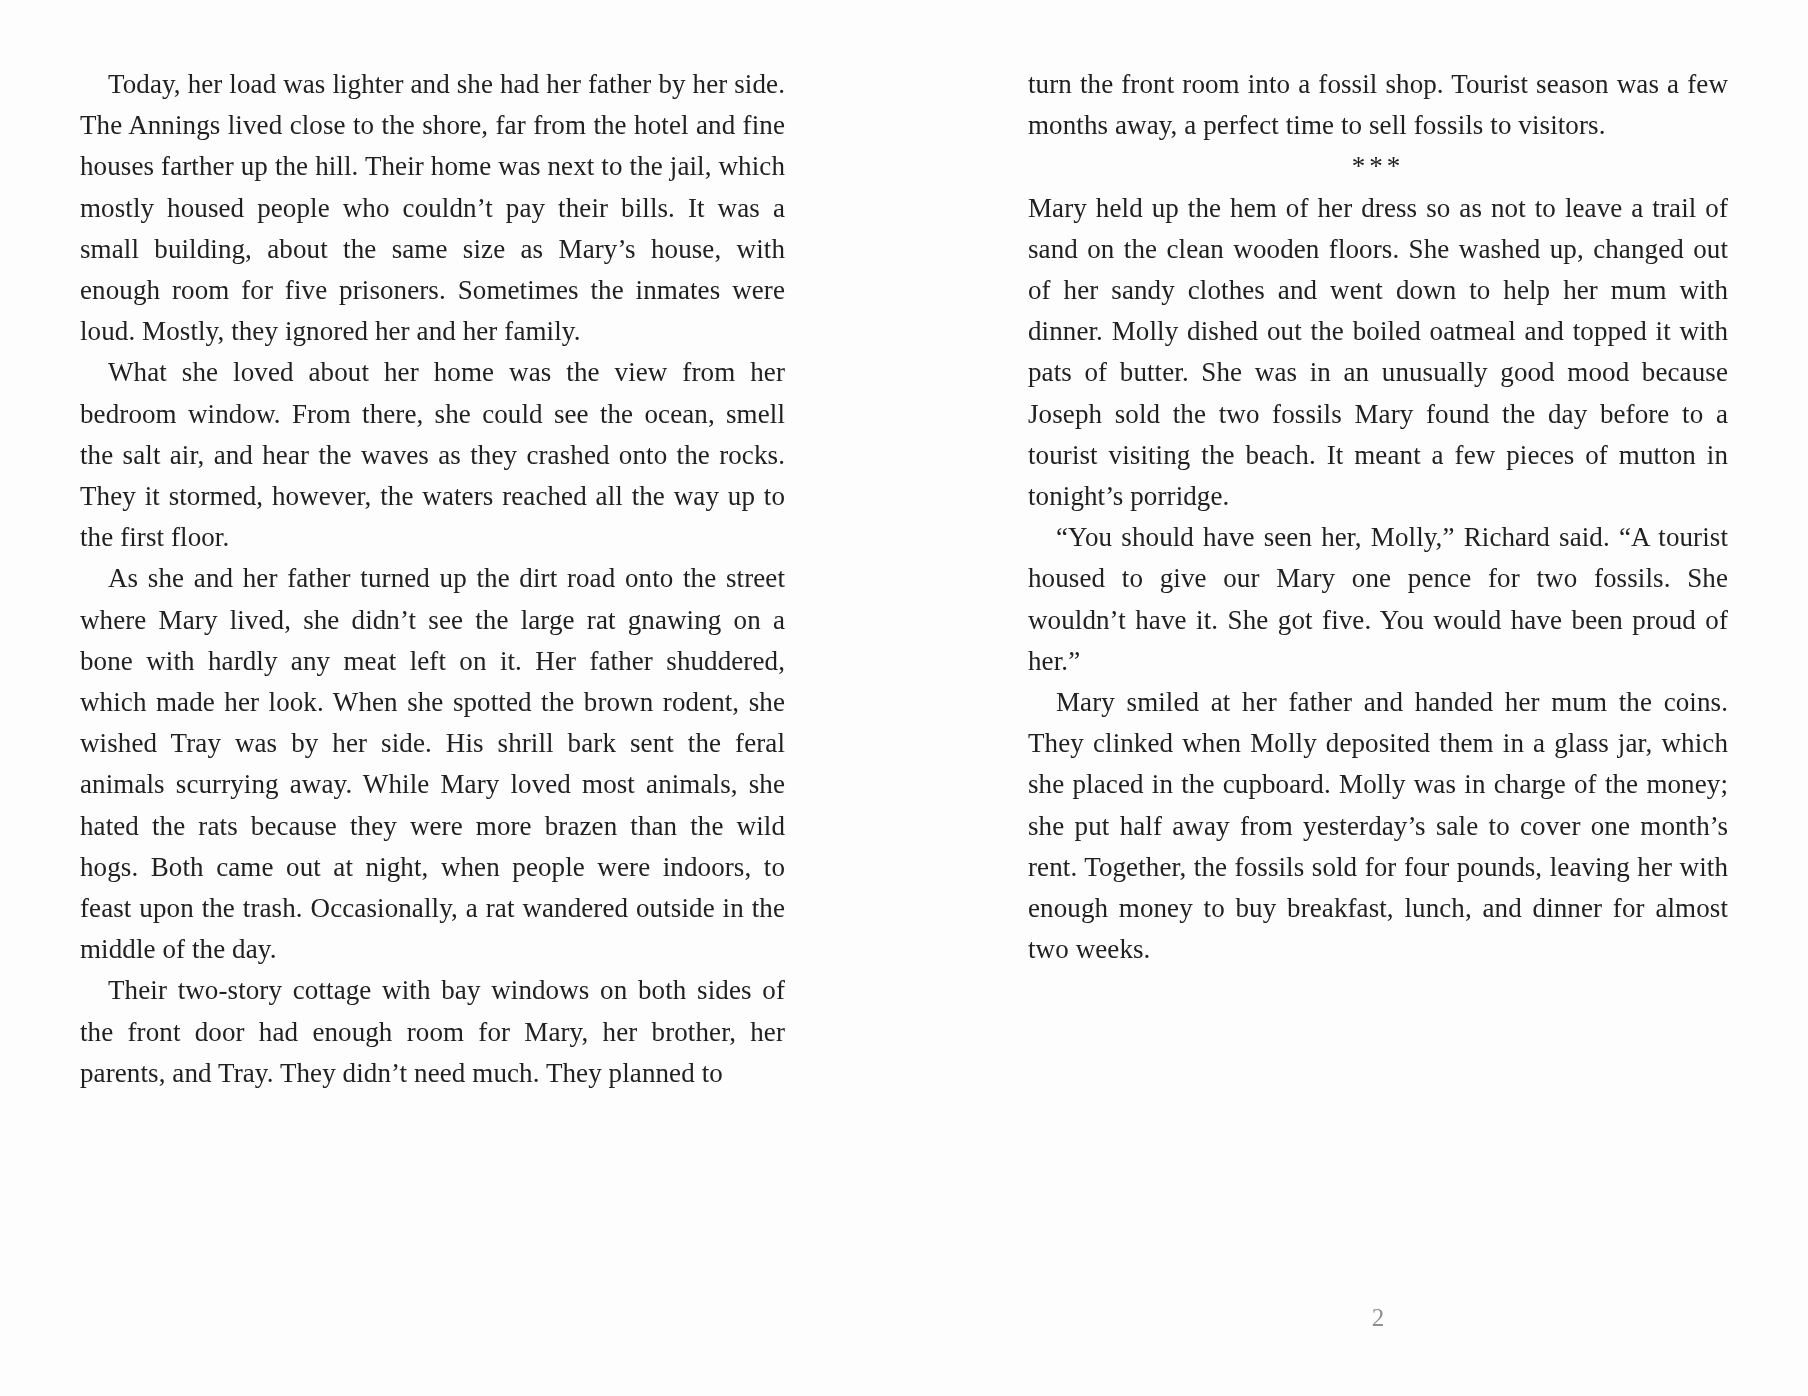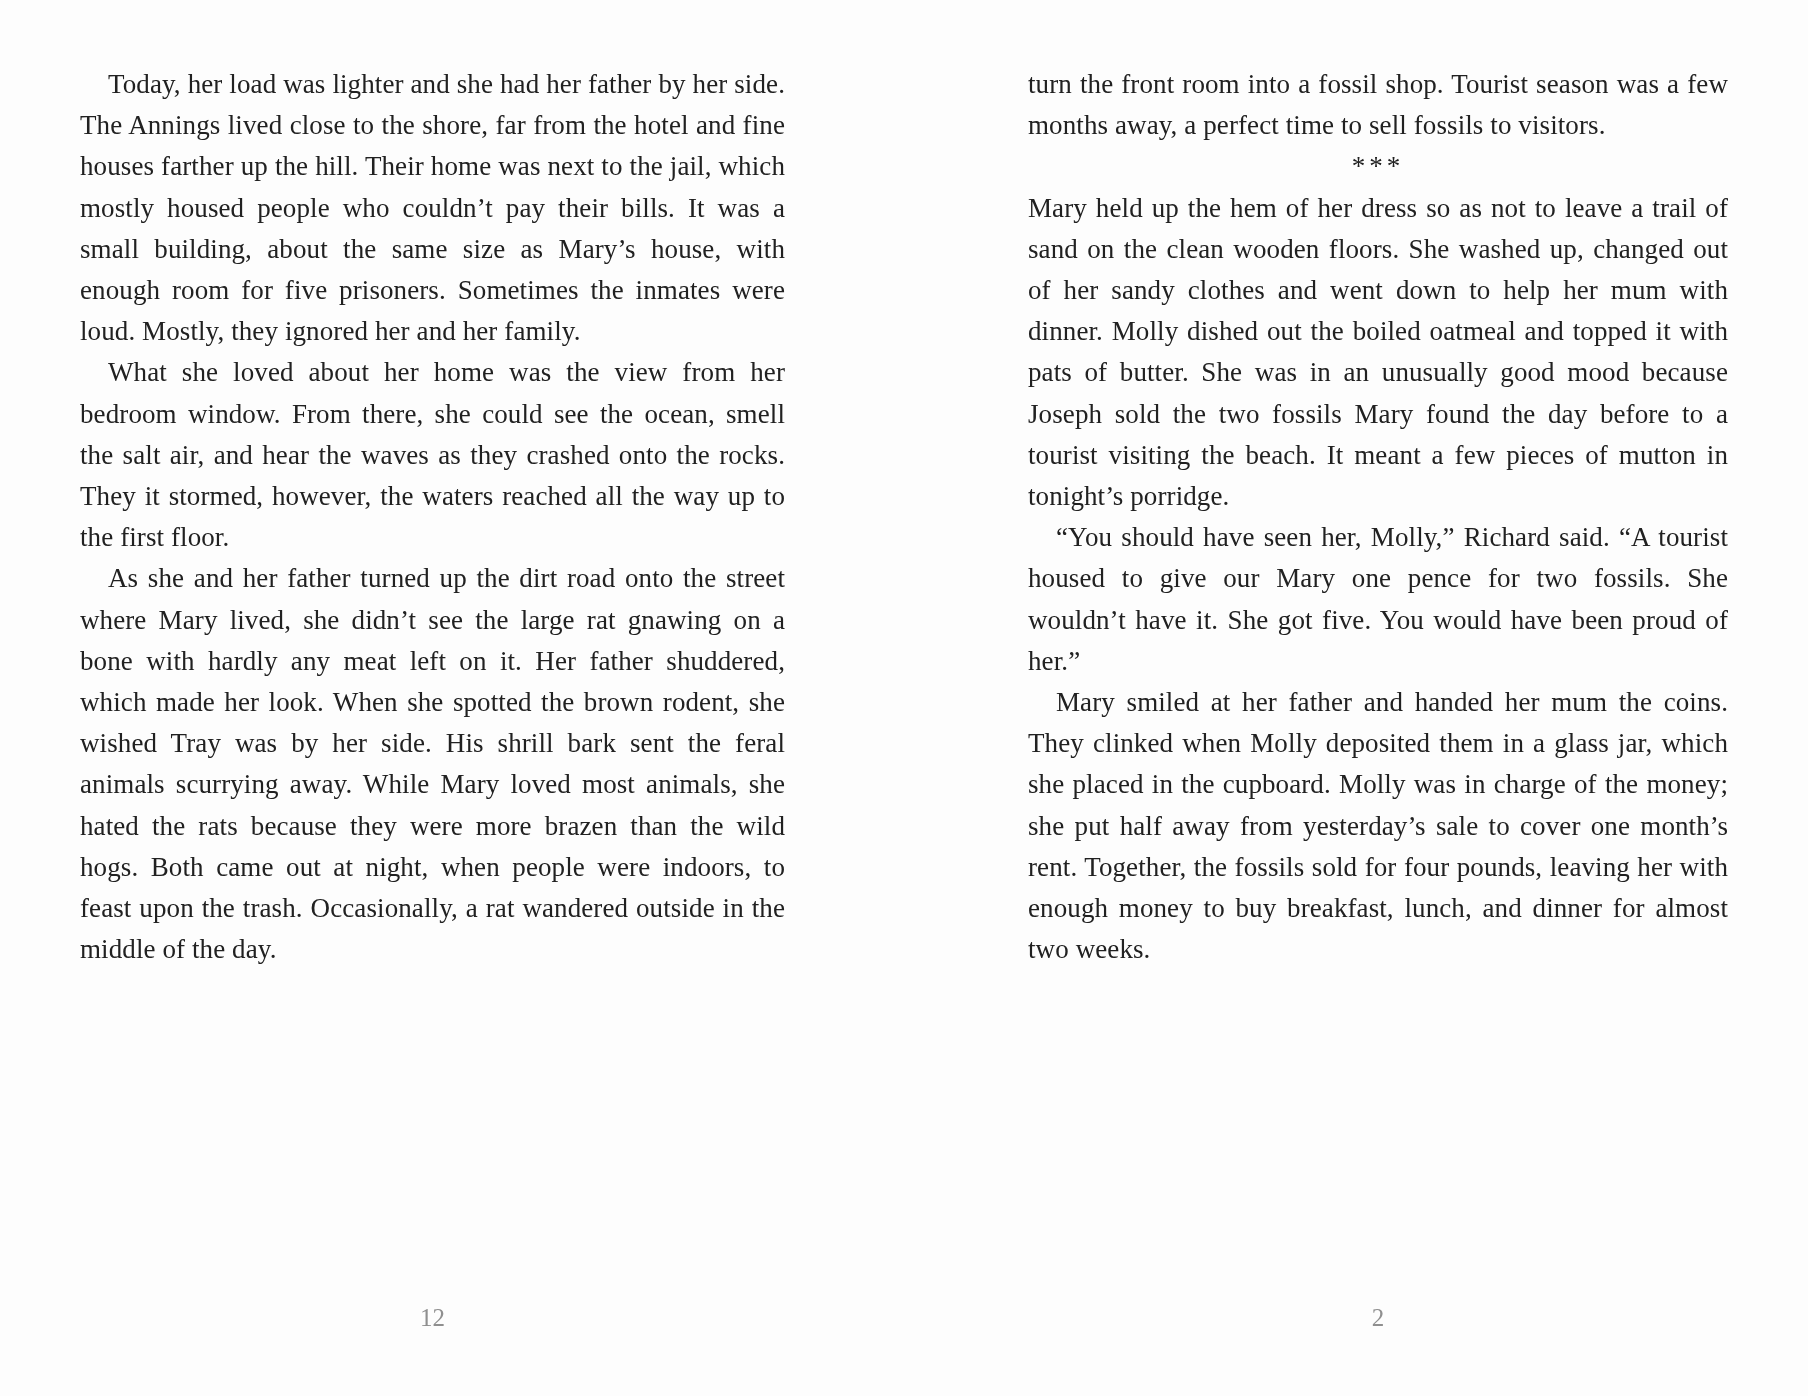--- a/index.html
+++ b/index.html
@@ -61,22 +61,22 @@
 </head>
 <body>
 
 <div class="spread">
 
   <section class="page page-left">
     <div class="page-text">
         <p class="para indent">Today, her load was lighter and she had her father by her side. The Annings lived close to the shore, far from the hotel and fine houses farther up the hill. Their home was next to the jail, which mostly housed people who couldn’t pay their bills. It was a small building, about the same size as Mary’s house, with enough room for five prisoners. Sometimes the inmates were loud. Mostly, they ignored her and her family.</p>
         <p class="para indent">What she loved about her home was the view from her bedroom window. From there, she could see the ocean, smell the salt air, and hear the waves as they crashed onto the rocks. They it stormed, however, the waters reached all the way up to the first floor.</p>
         <p class="para indent">As she and her father turned up the dirt road onto the street where Mary lived, she didn’t see the large rat gnawing on a bone with hardly any meat left on it. Her father shuddered, which made her look. When she spotted the brown rodent, she wished Tray was by her side. His shrill bark sent the feral animals scurrying away. While Mary loved most animals, she hated the rats because they were more brazen than the wild hogs. Both came out at night, when people were indoors, to feast upon the trash. Occasionally, a rat wandered outside in the middle of the day.</p>
+        <p class="para indent">Their two-story cottage with bay windows on both sides of the front door had enough room for Mary, her brother, her parents, and Tray. They didn’t need much. They planned to</p>
       </div>
-    <div class="page-number">12</div>
   </section>
 
   <section class="page page-right">
     <div class="page-text">
         <p class="para">turn the front room into a fossil shop. Tourist season was a few months away, a perfect time to sell fossils to visitors.</p>
         <p class="divider">***</p>
         <p class="para">Mary held up the hem of her dress so as not to leave a trail of sand on the clean wooden floors. She washed up, changed out of her sandy clothes and went down to help her mum with dinner. Molly dished out the boiled oatmeal and topped it with pats of butter. She was in an unusually good mood because Joseph sold the two fossils Mary found the day before to a tourist visiting the beach. It meant a few pieces of mutton in tonight’s porridge.</p>
         <p class="para indent">“You should have seen her, Molly,” Richard said. “A tourist housed to give our Mary one pence for two fossils. She wouldn’t have it. She got five. You would have been proud of her.”</p>
         <p class="para indent">Mary smiled at her father and handed her mum the coins. They clinked when Molly deposited them in a glass jar, which she placed in the cupboard. Molly was in charge of the money; she put half away from yesterday’s sale to cover one month’s rent. Together, the fossils sold for four pounds, leaving her with enough money to buy breakfast, lunch, and dinner for almost two weeks.</p>
       </div>

